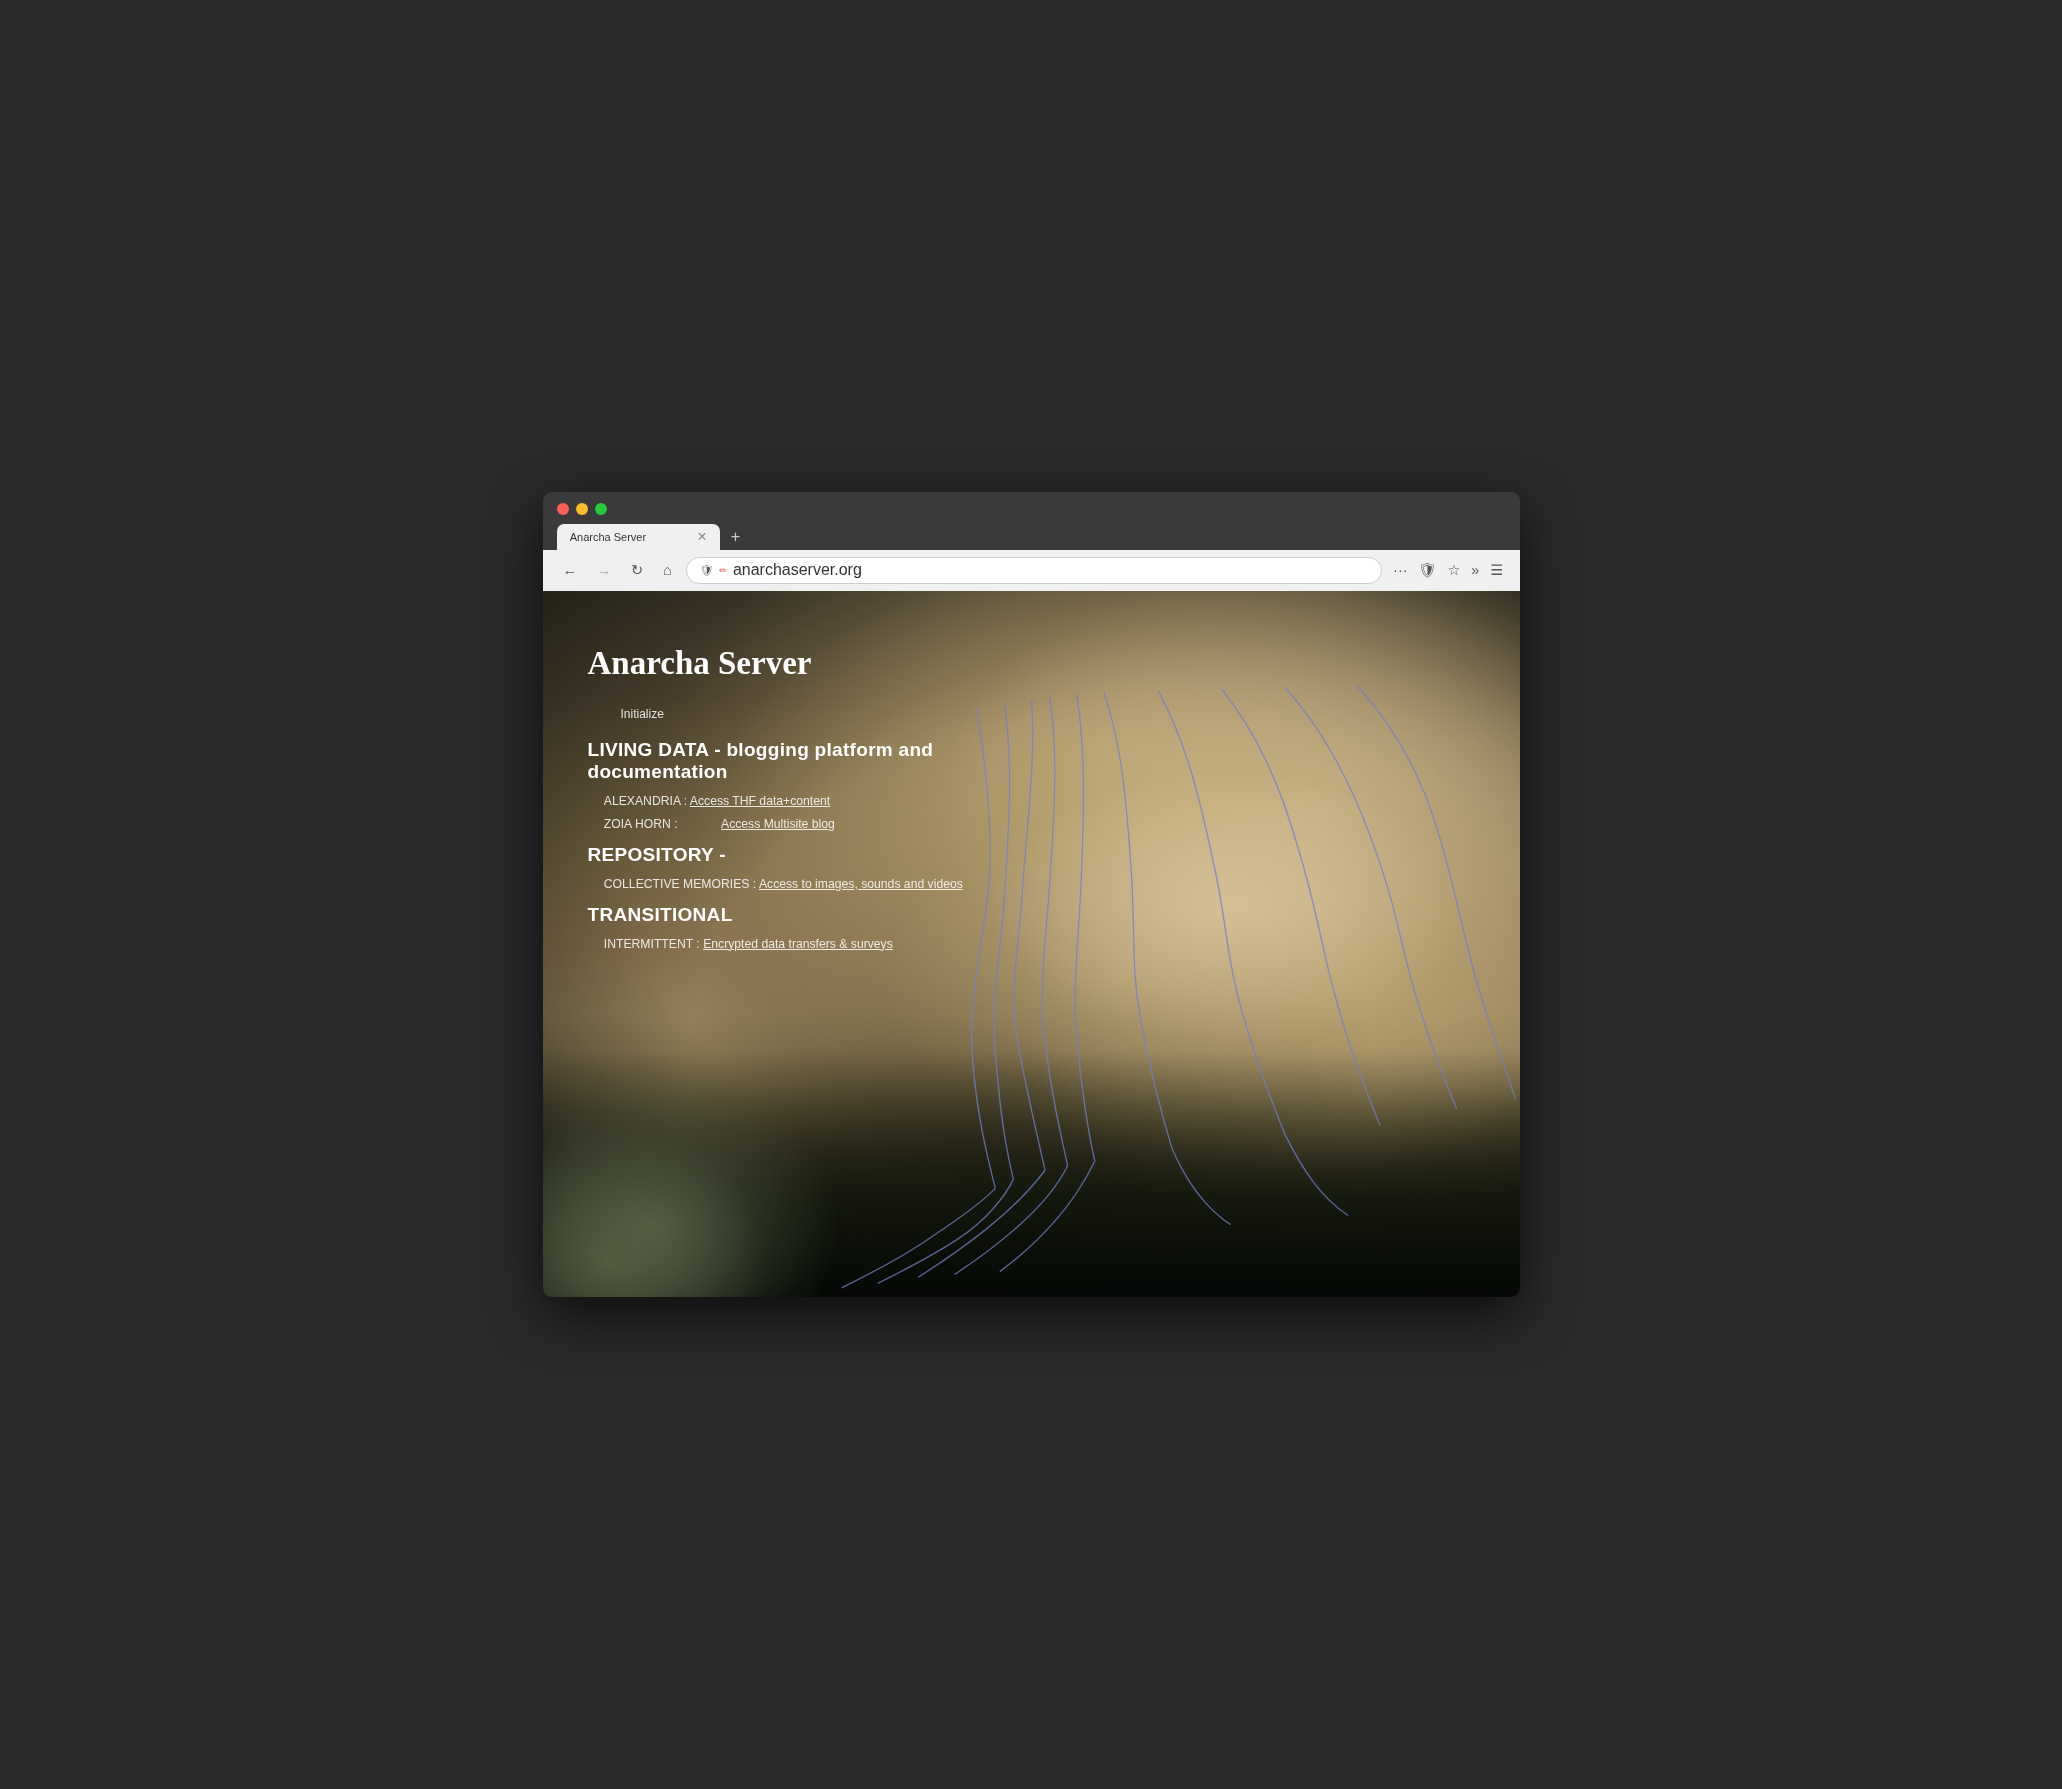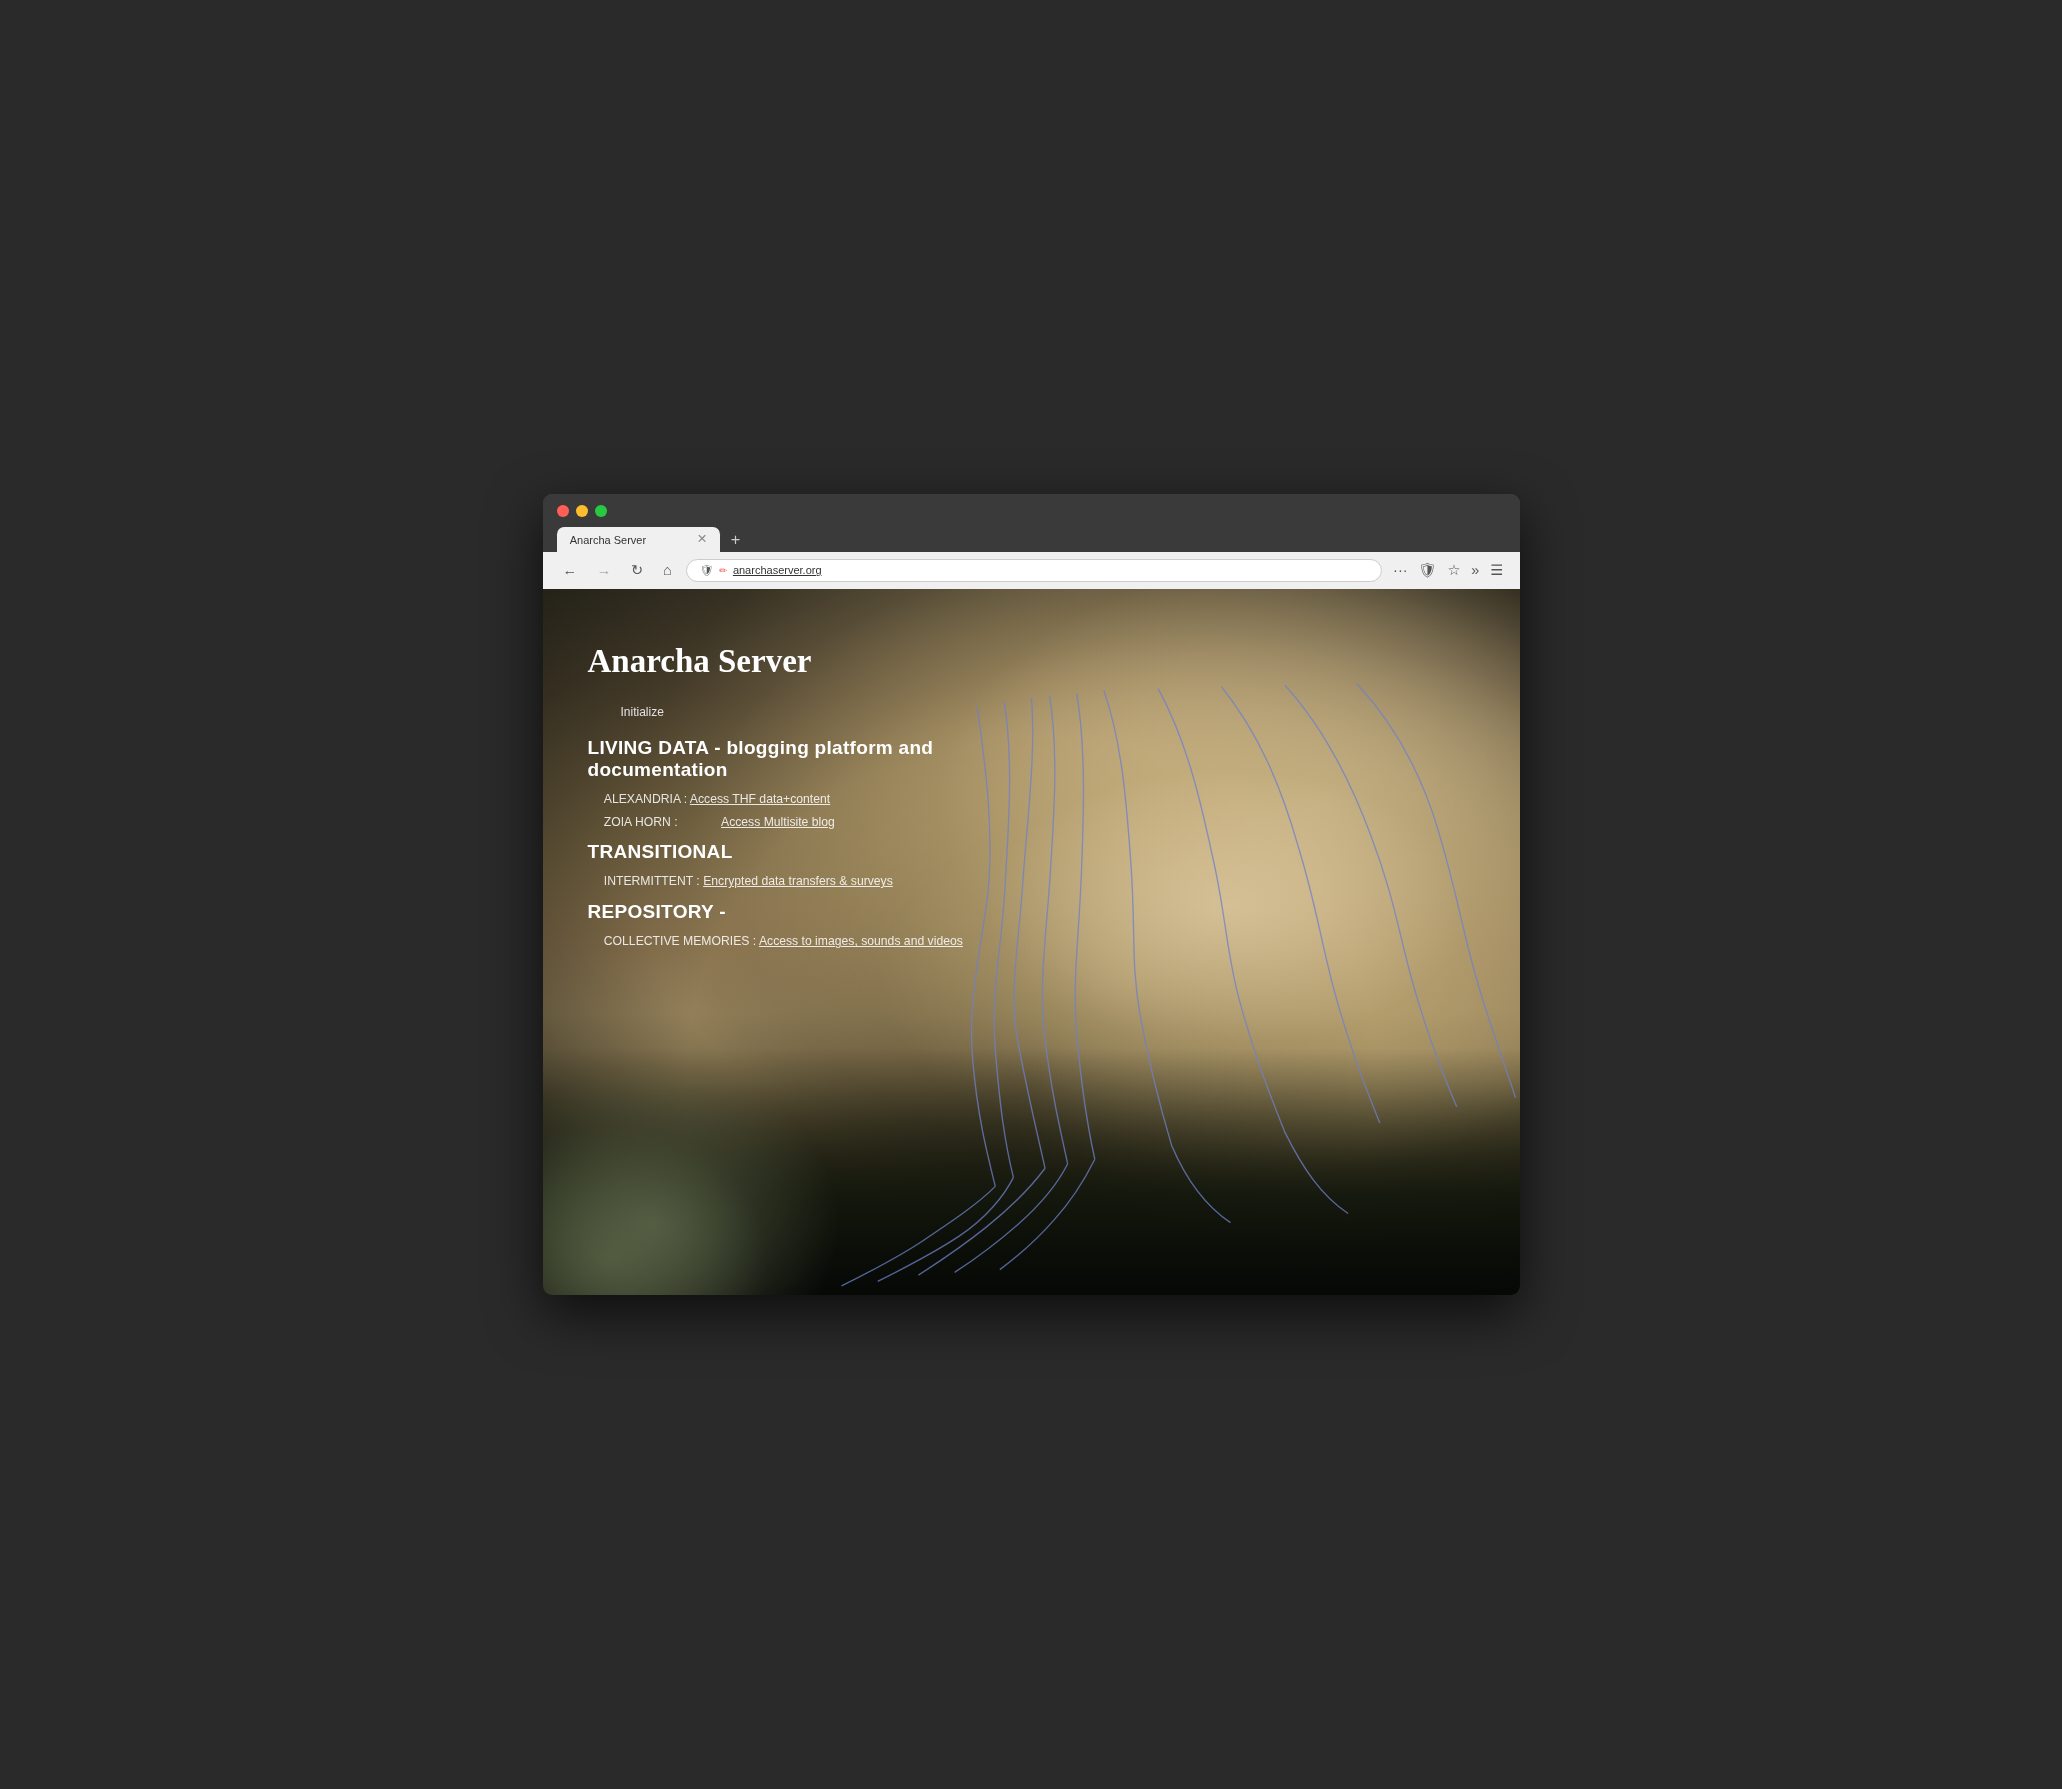--- a/index.html
+++ b/index.html
@@ -123,23 +123,22 @@
       font-size: 11px;
       color: #555;
     }
 
     .url-pencil {
       font-size: 10px;
       color: #e55;
     }
 
     .url-text {
-      font-size: 11px;
+      font-size: 16px;
       color: #333;
-      text-decoration: underline;
     }
 
     .toolbar-right {
       display: flex;
       align-items: center;
       gap: 7.2px;
       color: #555;
       font-size: 14.5px;
     }
 
@@ -357,42 +356,42 @@
           <span class="label">ZOIA HORN</span>
           <span> : </span>
           <a href="#" style="color:rgba(255,255,255,0.85);margin-left:40px;">
             <span>Access Multisite blog</span>
           </a>
         </div>
       </div>
 
       <div class="section-block">
         <div class="section-header">
+          <span>REPOSITORY -</span>
+        </div>
+        <div class="menu-item">
+          <span class="label">COLLECTIVE MEMORIES</span>
+          <span> : </span>
+          <a href="#" style="color:rgba(255,255,255,0.85);">
+            <span>Access to images, sounds and videos</span>
+          </a>
+        </div>
+      </div>
+
+      <div class="section-block">
+        <div class="section-header">
           <span>TRANSITIONAL</span>
         </div>
         <div class="menu-item">
           <span class="label">INTERMITTENT</span>
           <span> : </span>
           <a href="#" style="color:rgba(255,255,255,0.85);">
             <span>Encrypted data transfers &amp; surveys</span>
           </a>
         </div>
       </div>
 
-      <div class="section-block">
-        <div class="section-header">
-          <span>REPOSITORY -</span>
-        </div>
-        <div class="menu-item">
-          <span class="label">COLLECTIVE MEMORIES</span>
-          <span> : </span>
-          <a href="#" style="color:rgba(255,255,255,0.85);">
-            <span>Access to images, sounds and videos</span>
-          </a>
-        </div>
-      </div>
-
 
     </div>
   </div>
 
 </div>
 
 
 </body></html>

